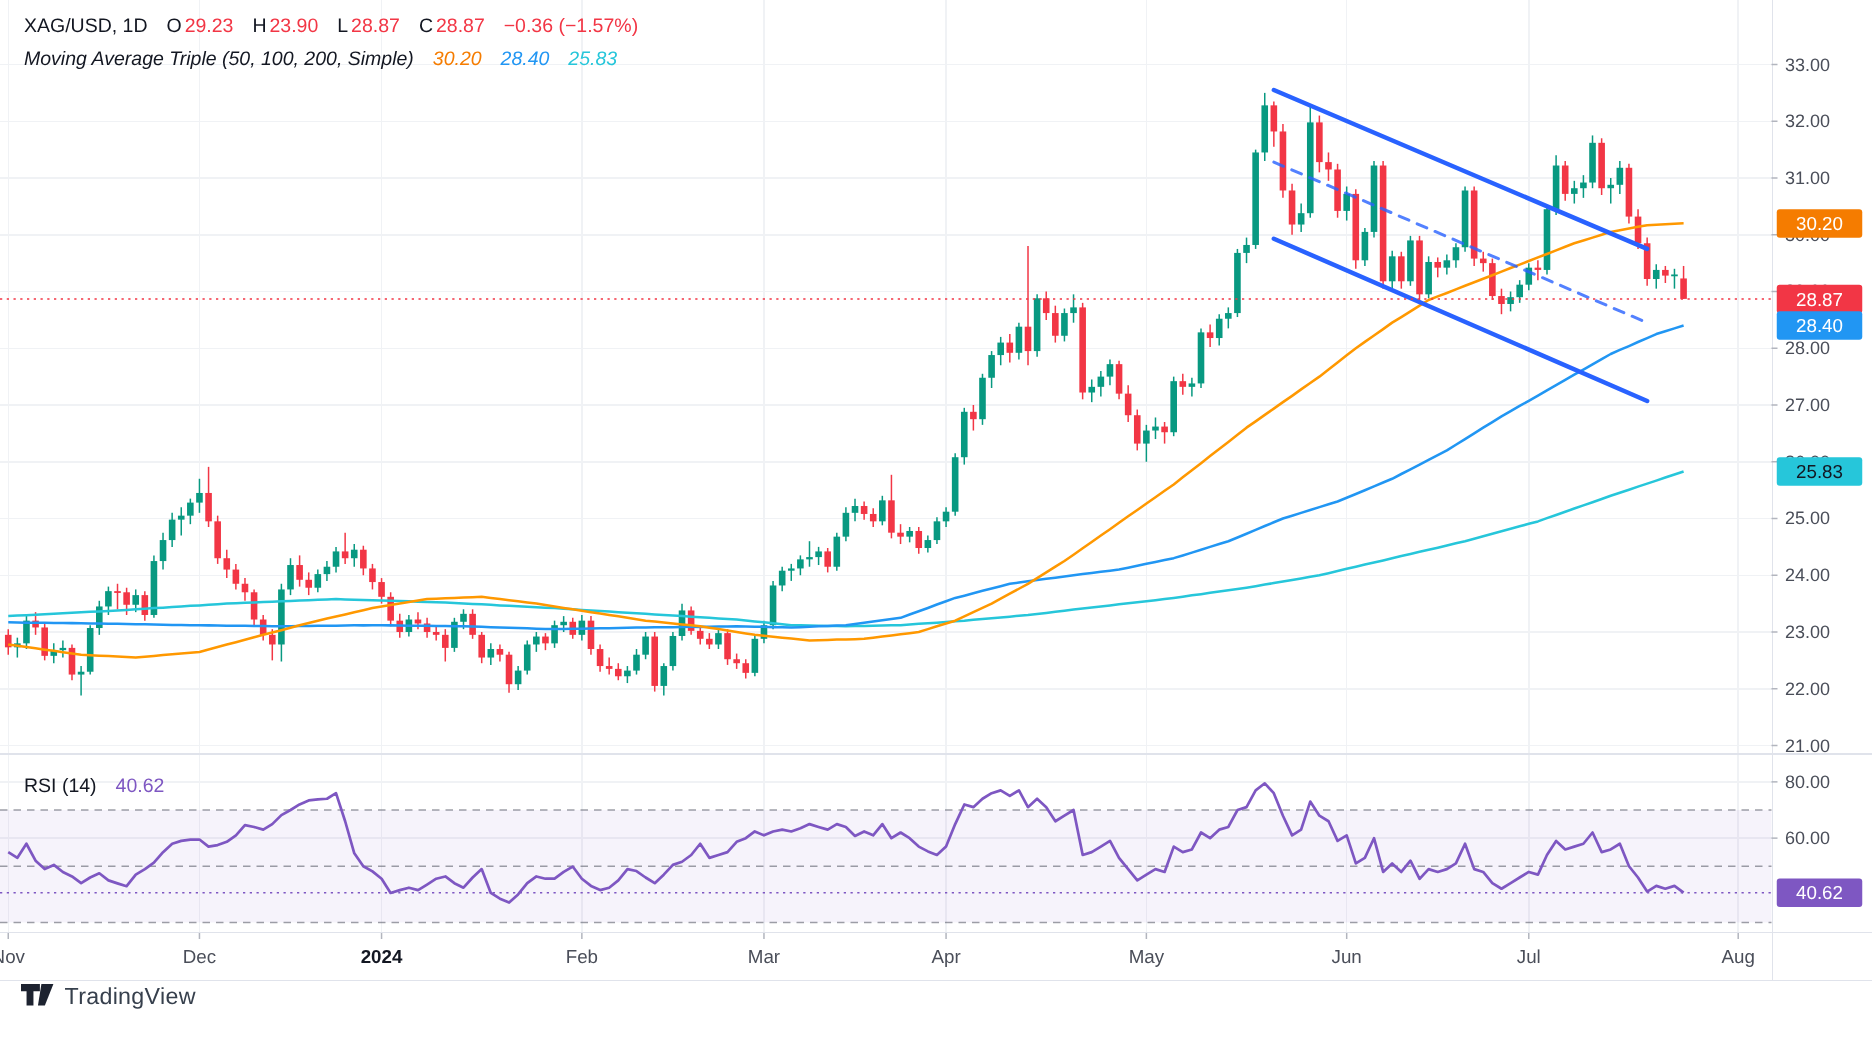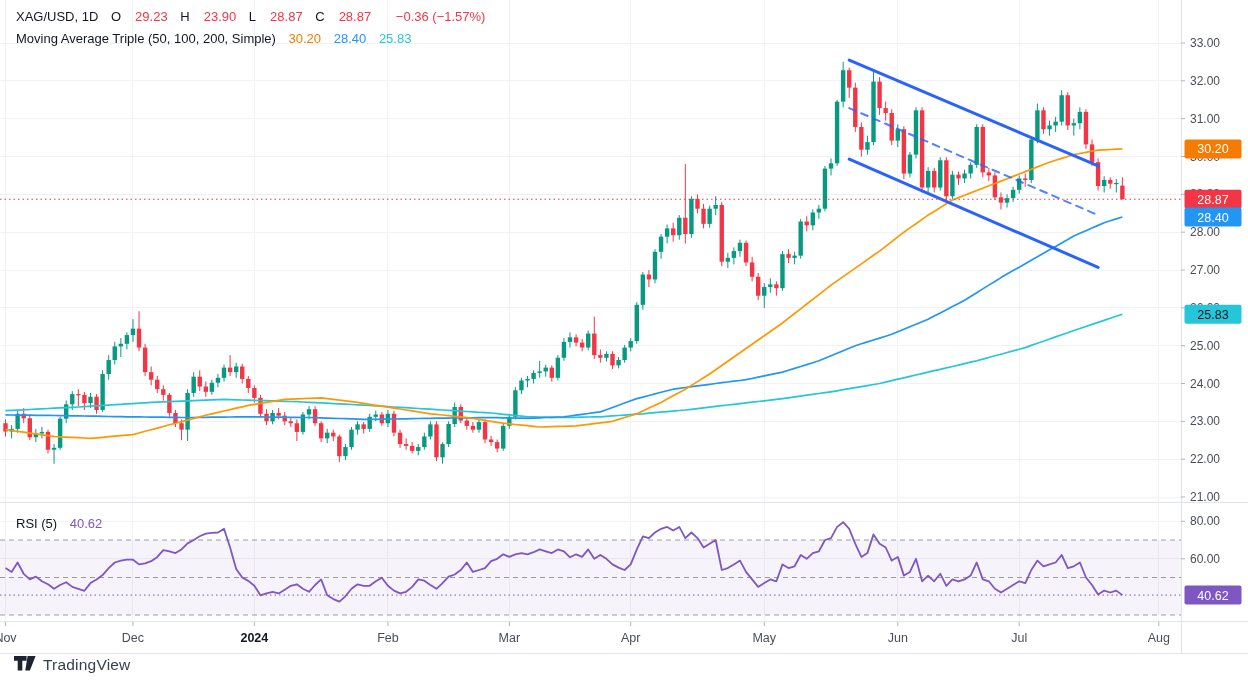--- a/index.html
+++ b/index.html
@@ -3,23 +3,23 @@
 <meta charset="utf-8">
 <style>
   html,body{margin:0;padding:0;background:#fff;}
   #app{position:relative;width:1248px;height:691px;background:#ffffff;overflow:hidden;
        font-family:"Liberation Sans","DejaVu Sans",sans-serif;}
   #chart-svg{position:absolute;left:0;top:0;}
   .legend{position:absolute;left:16px;font-size:13px;color:#131722;white-space:nowrap;z-index:5;}
   .legend .gap{display:inline-block;width:9px;}
   .legend .lgap{display:inline-block;width:2px;}
   .l1{top:9px;}
-  .l2{top:31px;}
+  .l2{top:31px;font-style:italic;}
   .rsi-l{top:516px;}
-  .val-red{color:#F23645;margin-left:12px;}
+  .val-red{color:#F23645;}
   .val-ma50{color:#F57C00;}
   .val-ma100{color:#2196F3;}
   .val-ma200{color:#26C6DA;}
   .val-rsi{color:#7E57C2;margin-left:9px;}
   .overlay{position:absolute;background:transparent;}
   #pane-price{left:0;top:0;width:1181px;height:502px;}
   #pane-rsi{left:0;top:503px;width:1181px;height:118px;}
   #price-scale{left:1181px;top:0;width:67px;height:621px;}
   #time-scale{left:0;top:622px;width:1248px;height:32px;}
   #footer{position:absolute;left:14px;top:656px;height:24px;display:flex;z-index:5;}
@@ -531,21 +531,21 @@
   </div>
 
   <div class="legend l2">
     <span>Moving Average Triple (50, 100, 200, Simple)</span><span class="gap"></span>
     <span class="val-ma50">30.20</span><span class="gap"></span>
     <span class="val-ma100">28.40</span><span class="gap"></span>
     <span class="val-ma200">25.83</span>
   </div>
 
   <div class="legend rsi-l">
-    <span>RSI (5)</span>
+    <span>RSI (14)</span>
     <span class="val-rsi">40.62</span>
   </div>
 
   <div id="footer">
     <svg width="22" height="15" viewBox="0 0 22 15">
       <path d="M0 0 H12.6 V4.8 H8.3 V14.4 H3.7 V4.8 H0 Z" fill="#1D2330"></path>
       <path d="M13.6 0 H21.6 L15.9 14.4 H11.3 Z" fill="#1D2330"></path>
     </svg>
     <span id="brand-text">TradingView</span>
   </div>

